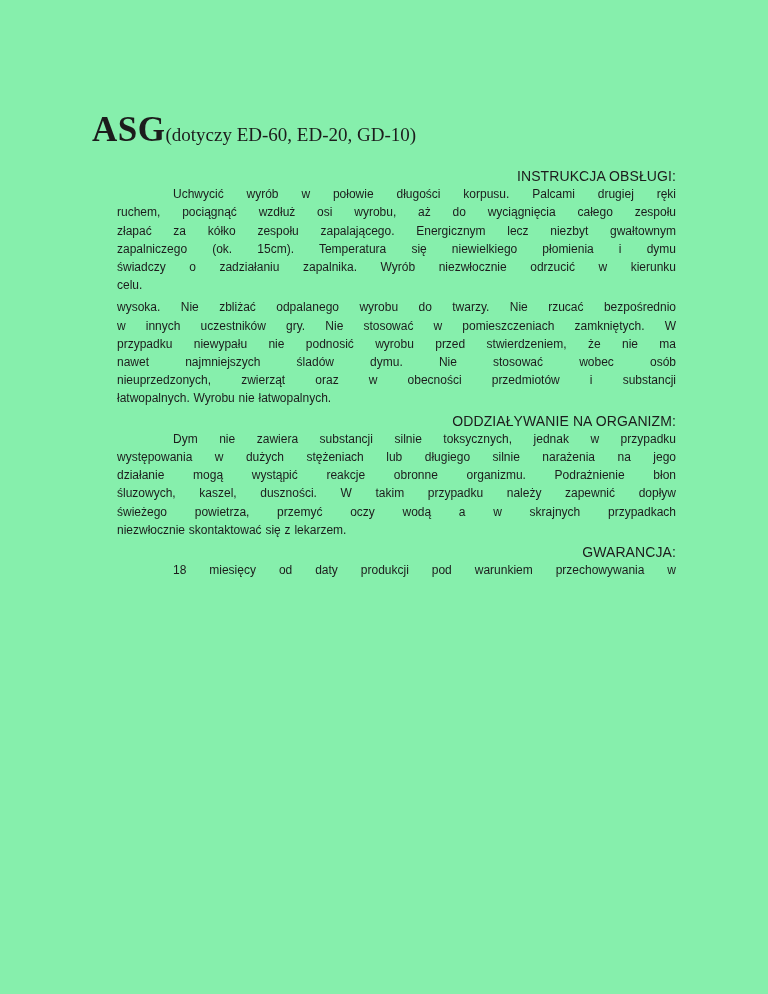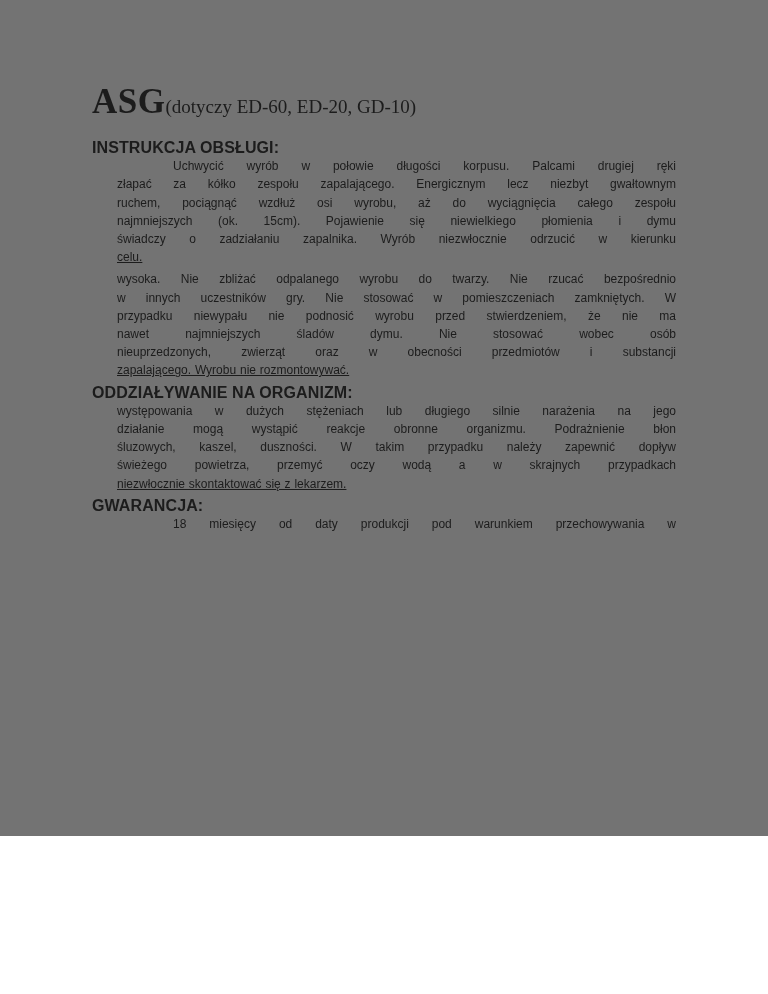--- a/index.html
+++ b/index.html
@@ -10,103 +10,104 @@
   body {
     width: 768px;
     height: 994px;
     font-family: "Liberation Sans", sans-serif;
     color: #1c1c1c;
     overflow: hidden;
   }
   .page {
     box-sizing: border-box;
     width: 768px;
-    height: 836px;
-    padding: 84px 92px 0 92px;
-    background: #737373;
+    height: 994px;
+    padding: 112px 92px 0 92px;
+    background: #86efac;
   }
   .doc-title {
     font-family: "Liberation Serif", serif;
     white-space: nowrap;
     line-height: 36px;
     margin: 0 0 13px 0;
   }
   .doc-title .title-main {
     font-size: 35px;
     font-weight: bold;
     letter-spacing: 0.5px;
   }
   .doc-title .title-suffix {
     font-size: 19px;
     font-weight: normal;
   }
   .section {
     margin-top: 4px;
   }
   .section-heading {
-    font-size: 16px;
-    font-weight: bold;
+    font-size: 14px;
+    font-weight: normal;
     line-height: 18.2px;
     letter-spacing: 0.1px;
+    text-align: right;
   }
   .para {
     margin-left: 25px;
     width: 559px;
     font-size: 12px;
   }
   .para-line {
     line-height: 18.2px;
     text-align: justify;
     text-align-last: justify;
     word-spacing: 0.5px;
   }
   .para-line.first {
     text-indent: 56px;
   }
   .para-line.last {
     text-align: center;
     text-align-last: left;
-    text-decoration: underline;
   }
   .para-line.shift {
     padding-left: 20px;
   }
 </style>
 </head>
 <body>
 
 <div class="page">
   <div class="doc-title">
     <span class="title-main">ASG</span><span class="title-suffix">(dotyczy ED-60, ED-20, GD-10)</span>
   </div>
   <div>
       <div class="section">
         <div class="section-heading">INSTRUKCJA OBSŁUGI:</div>
         <div class="para">
           <div class="para-line first">Uchwycić wyrób w połowie długości korpusu. Palcami drugiej ręki</div>
+          <div class="para-line">ruchem, pociągnąć wzdłuż osi wyrobu, aż do wyciągnięcia całego zespołu</div>
           <div class="para-line">złapać za kółko zespołu zapalającego. Energicznym lecz niezbyt gwałtownym</div>
-          <div class="para-line">ruchem, pociągnąć wzdłuż osi wyrobu, aż do wyciągnięcia całego zespołu</div>
-          <div class="para-line">najmniejszych (ok. 15cm). Pojawienie się niewielkiego płomienia i dymu</div>
+          <div class="para-line">zapalniczego (ok. 15cm). Temperatura się niewielkiego płomienia i dymu</div>
           <div class="para-line">świadczy o zadziałaniu zapalnika. Wyrób niezwłocznie odrzucić w kierunku</div>
           <div class="para-line last">celu.</div>
         </div>
       </div>
       <div class="section">
         <div class="para">
           <div class="para-line">wysoka. Nie zbliżać odpalanego wyrobu do twarzy. Nie rzucać bezpośrednio</div>
           <div class="para-line">w innych uczestników gry. Nie stosować w pomieszczeniach zamkniętych. W</div>
           <div class="para-line">przypadku niewypału nie podnosić wyrobu przed stwierdzeniem, że nie ma</div>
           <div class="para-line">nawet najmniejszych śladów dymu. Nie stosować wobec osób</div>
           <div class="para-line">nieuprzedzonych, zwierząt oraz w obecności przedmiotów i substancji</div>
-          <div class="para-line last">zapalającego. Wyrobu nie rozmontowywać.</div>
+          <div class="para-line last">łatwopalnych. Wyrobu nie łatwopalnych.</div>
         </div>
       </div>
       <div class="section">
         <div class="section-heading">ODDZIAŁYWANIE NA ORGANIZM:</div>
         <div class="para">
+          <div class="para-line first">Dym nie zawiera substancji silnie toksycznych, jednak w przypadku</div>
           <div class="para-line">występowania w dużych stężeniach lub długiego silnie narażenia na jego</div>
           <div class="para-line">działanie mogą wystąpić reakcje obronne organizmu. Podrażnienie błon</div>
           <div class="para-line">śluzowych, kaszel, duszności. W takim przypadku należy zapewnić dopływ</div>
           <div class="para-line">świeżego powietrza, przemyć oczy wodą a w skrajnych przypadkach</div>
           <div class="para-line last">niezwłocznie skontaktować się z lekarzem.</div>
         </div>
       </div>
       <div class="section">
         <div class="section-heading">GWARANCJA:</div>
         <div class="para">

